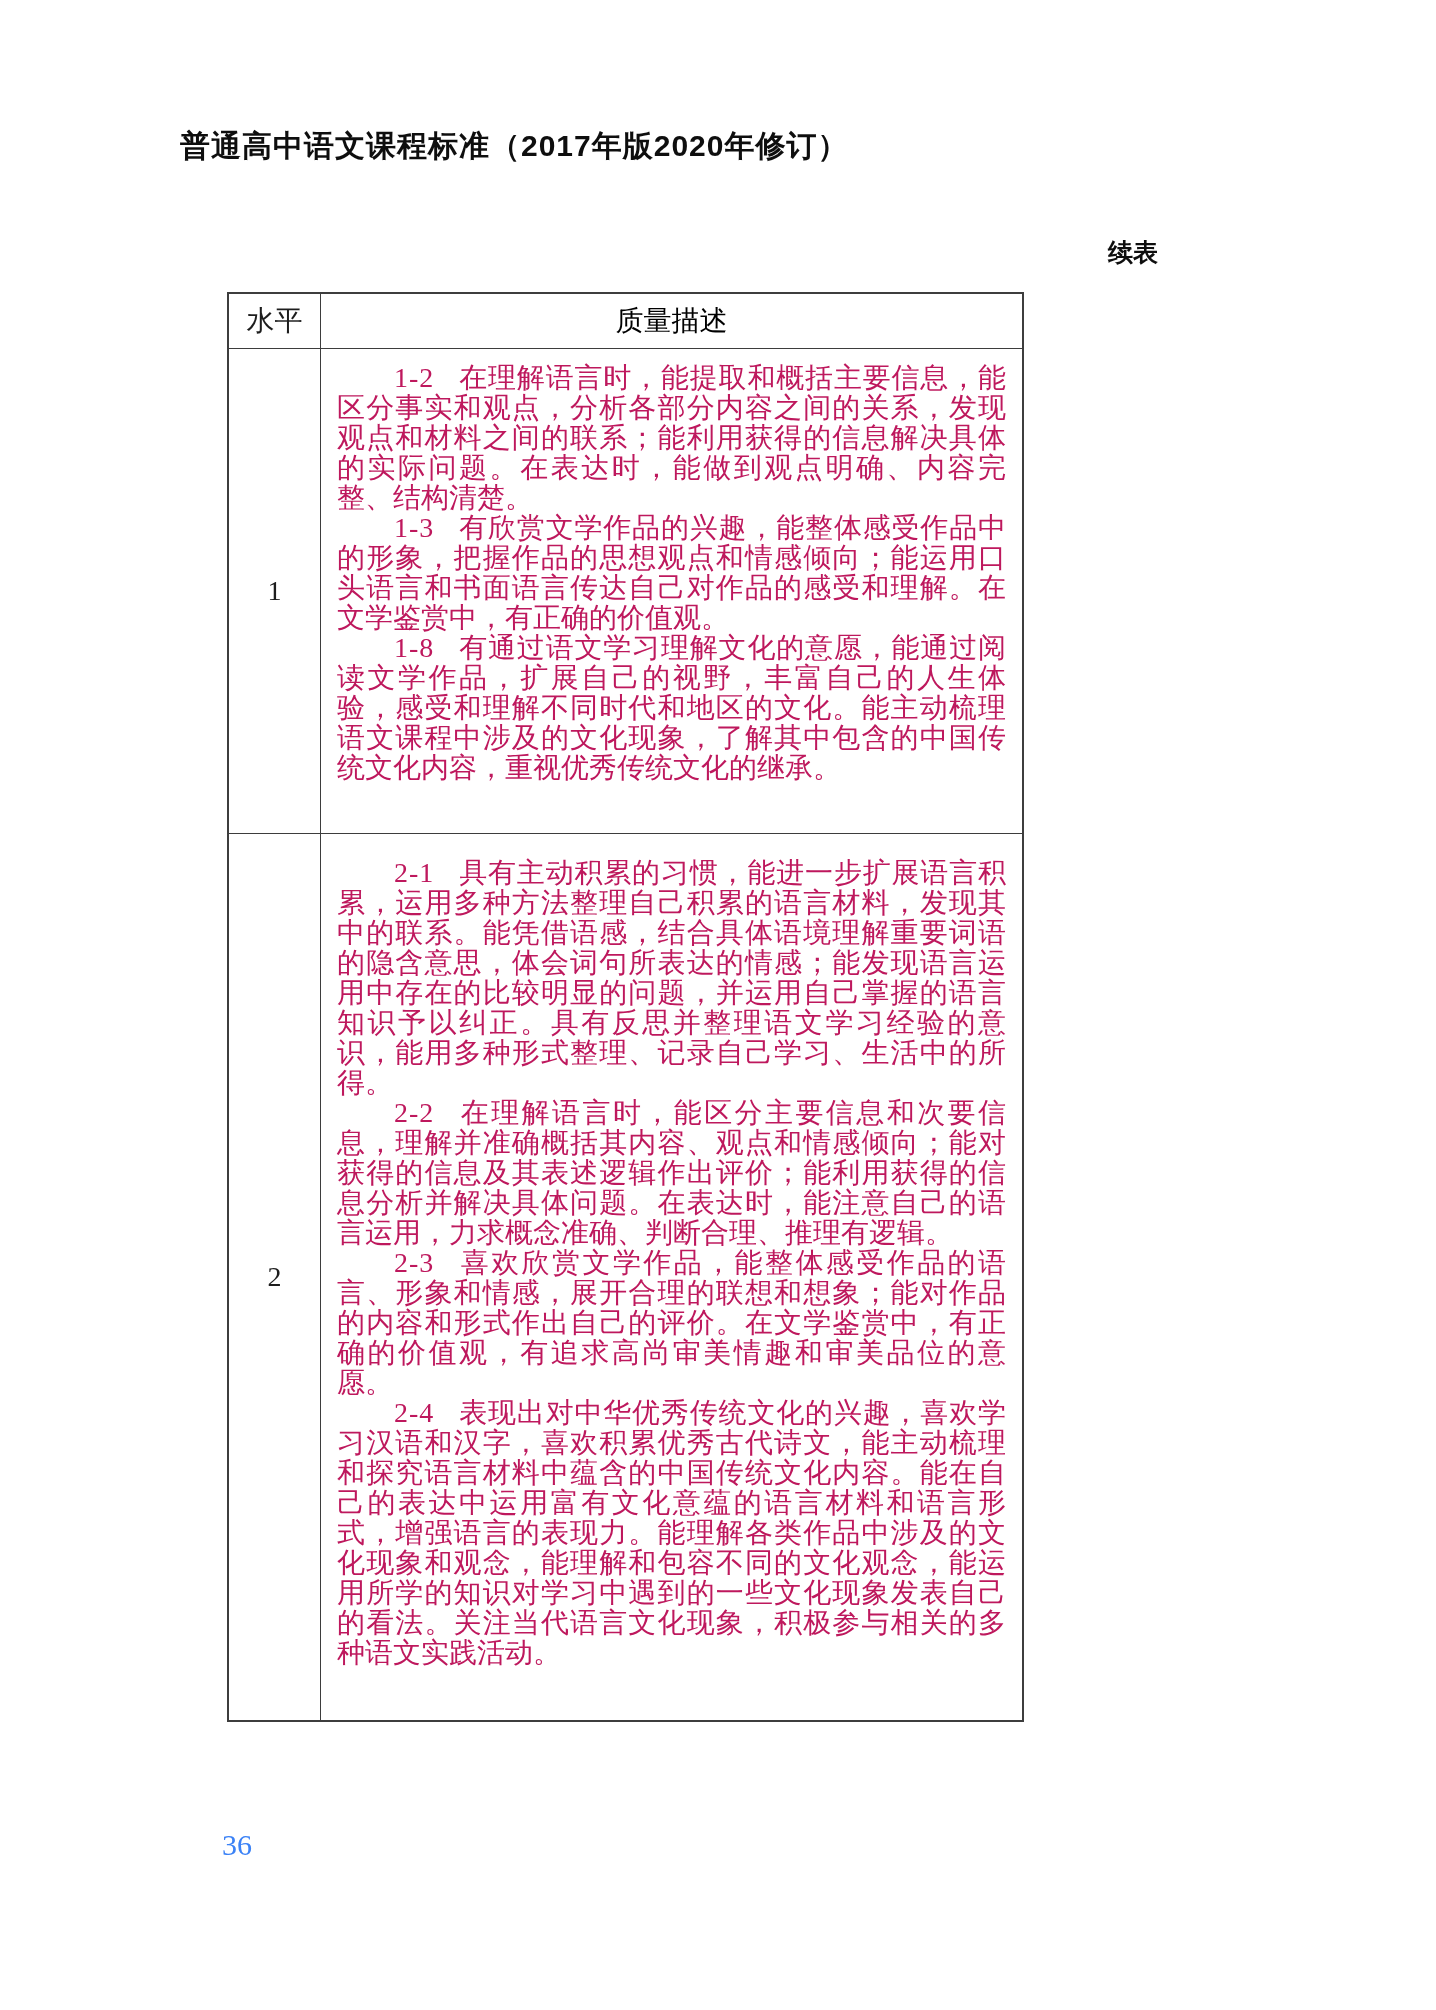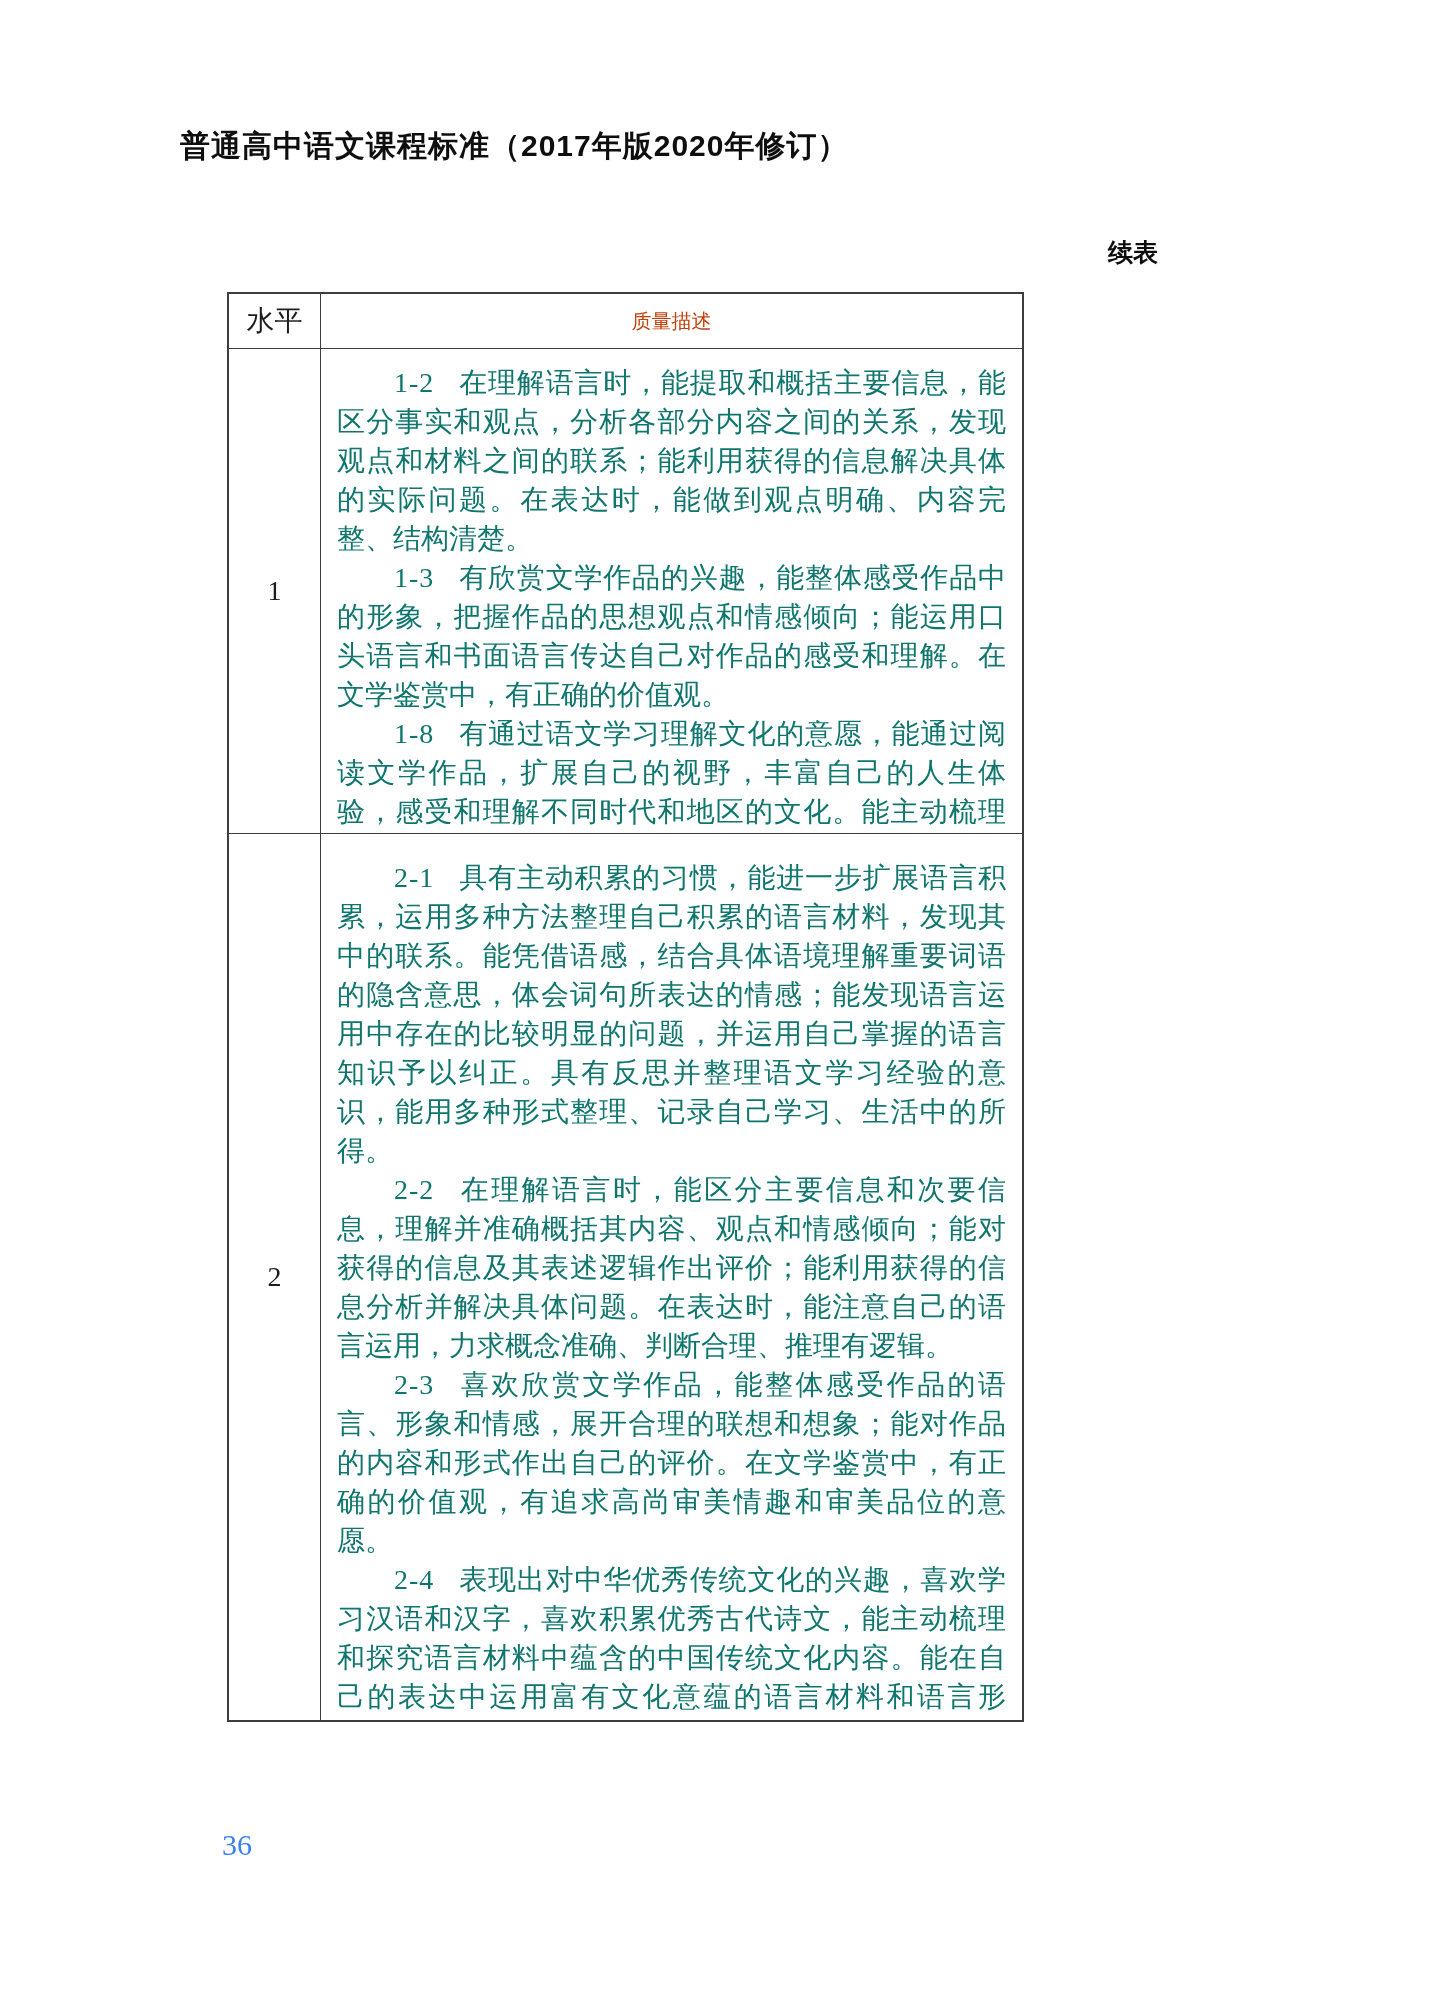--- a/index.html
+++ b/index.html
@@ -66,29 +66,29 @@
   }
   .cell-desc {
     flex: 1;
     box-sizing: border-box;
     overflow: hidden;
   }
   .hrow .cell-desc {
     display: flex;
     align-items: center;
     justify-content: center;
-    font-size: 20px;
-    color: #c2410c;
+    font-size: 28px;
+    color: #000000;
   }
   .body-desc {
     padding: 14px 16px 0 16px;
     font-size: 28px;
-    line-height: 39px;
+    line-height: 30px;
     text-align: justify;
-    color: #0f766e;
+    color: #be185d;
   }
   .row2 .body-desc { padding-top: 24px; }
   .para {
     margin: 0;
     text-indent: 57px;
   }
   .pnum {
     margin-right: 24px;
     letter-spacing: 1px;
   }

